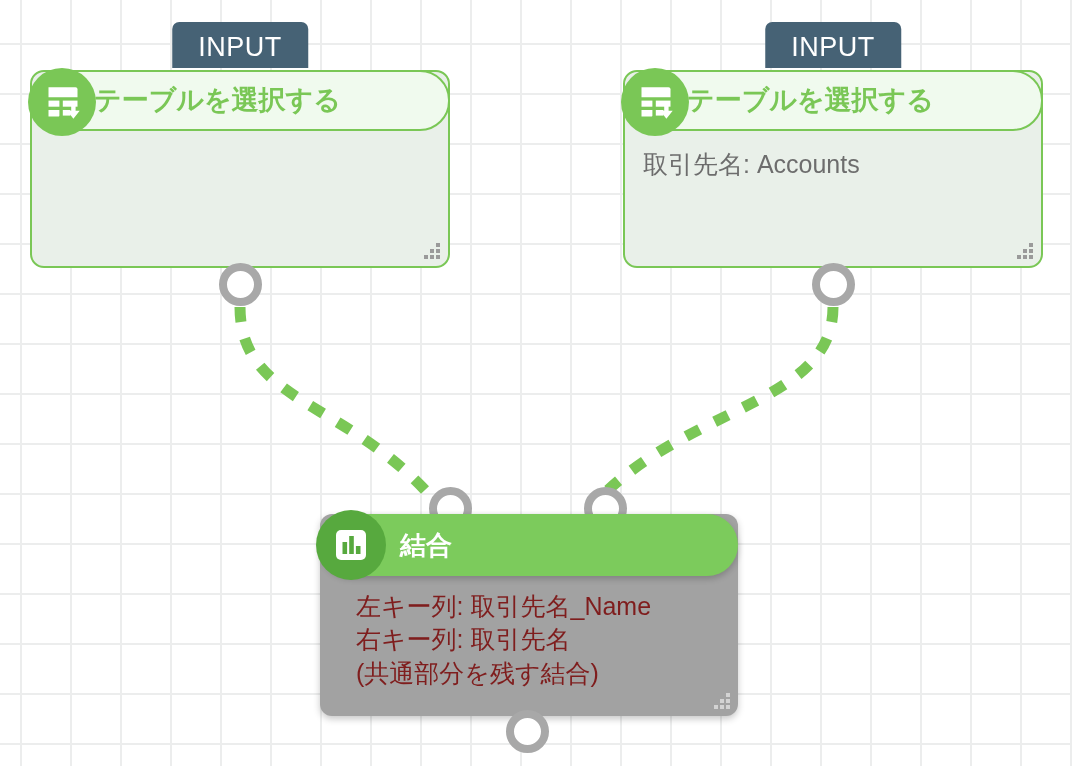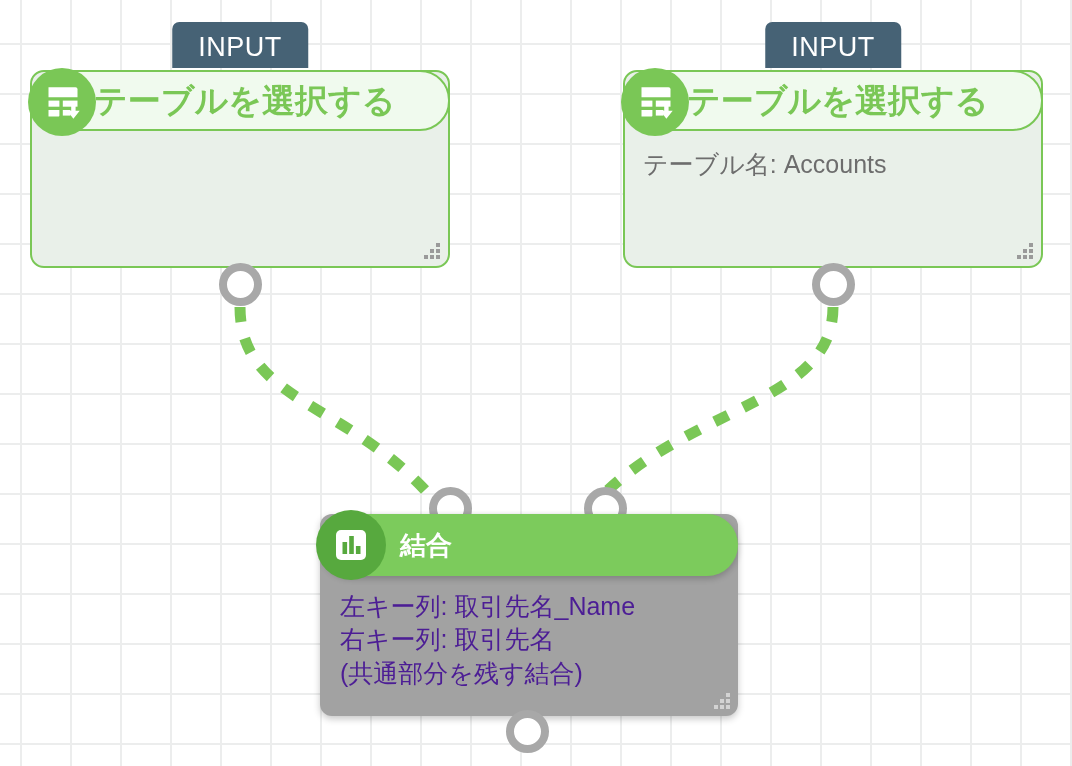--- a/index.html
+++ b/index.html
@@ -73,21 +73,21 @@
     height: 61px;
     border: 2px solid #7ac756;
     border-radius: 30px;
     background: #f0faee;
     display: flex;
     align-items: center;
   }
 
   .node-header-title {
     color: #7ac756;
-    font-size: 33px;
+    font-size: 27px;
     font-weight: bold;
     line-height: 1;
     margin-left: 62px;
     white-space: nowrap;
   }
 
   .node-icon {
     position: absolute;
     left: -4px;
     top: -4px;
@@ -161,23 +161,23 @@
   .node-join .join-title {
     color: #ffffff;
     font-size: 26px;
     font-weight: bold;
     line-height: 1;
     margin-left: 80px;
     white-space: nowrap;
   }
   .node-join .join-body-text {
     position: absolute;
-    left: 20px;
+    left: 36px;
     top: 76px;
-    color: #4c1d95;
+    color: #7f1d1d;
     font-size: 25px;
     line-height: 1.33;
     white-space: pre;
   }
   .node-join .resize-grip i { background: #d3d3d3; }
 
   
   .port {
     position: absolute;
     width: 43px;
@@ -238,21 +238,21 @@
       <div class="node-icon">
         <svg width="40" height="40" viewBox="0 0 40 40" aria-hidden="true">
           <path fill="#ffffff" d="M6.5 5.2h27c1.1 0 2 .9 2 2v8.1H6.5V5.2z"></path>
           <path fill="#ffffff" d="M6.5 18.6h10.9v6.1H6.5z"></path>
           <path fill="#ffffff" d="M20.8 18.6h14.7v6.1H20.8z"></path>
           <path fill="#ffffff" d="M6.5 28h10.9v5.6c0 .6-.4 1-1 1H6.5V28z"></path>
           <path fill="#ffffff" d="M20.8 28h7.6v5.6h-7.6z"></path>
           <path fill="#ffffff" d="M29.2 20.6h4.4v8.1h4.1l-6.3 8-6.3-8h4.1z"></path>
         </svg>
       </div>
-      <div class="node-body-text">テーブル名: Accounts</div>
+      <div class="node-body-text">取引先名: Accounts</div>
       <div class="resize-grip">
         <i style="right:0; top:0;"></i>
         <i style="right:0; top:6px;"></i>
         <i style="right:6px; top:6px;"></i>
         <i style="right:0; top:12px;"></i>
         <i style="right:6px; top:12px;"></i>
         <i style="right:12px; top:12px;"></i>
       </div>
     </div>
   </div>

